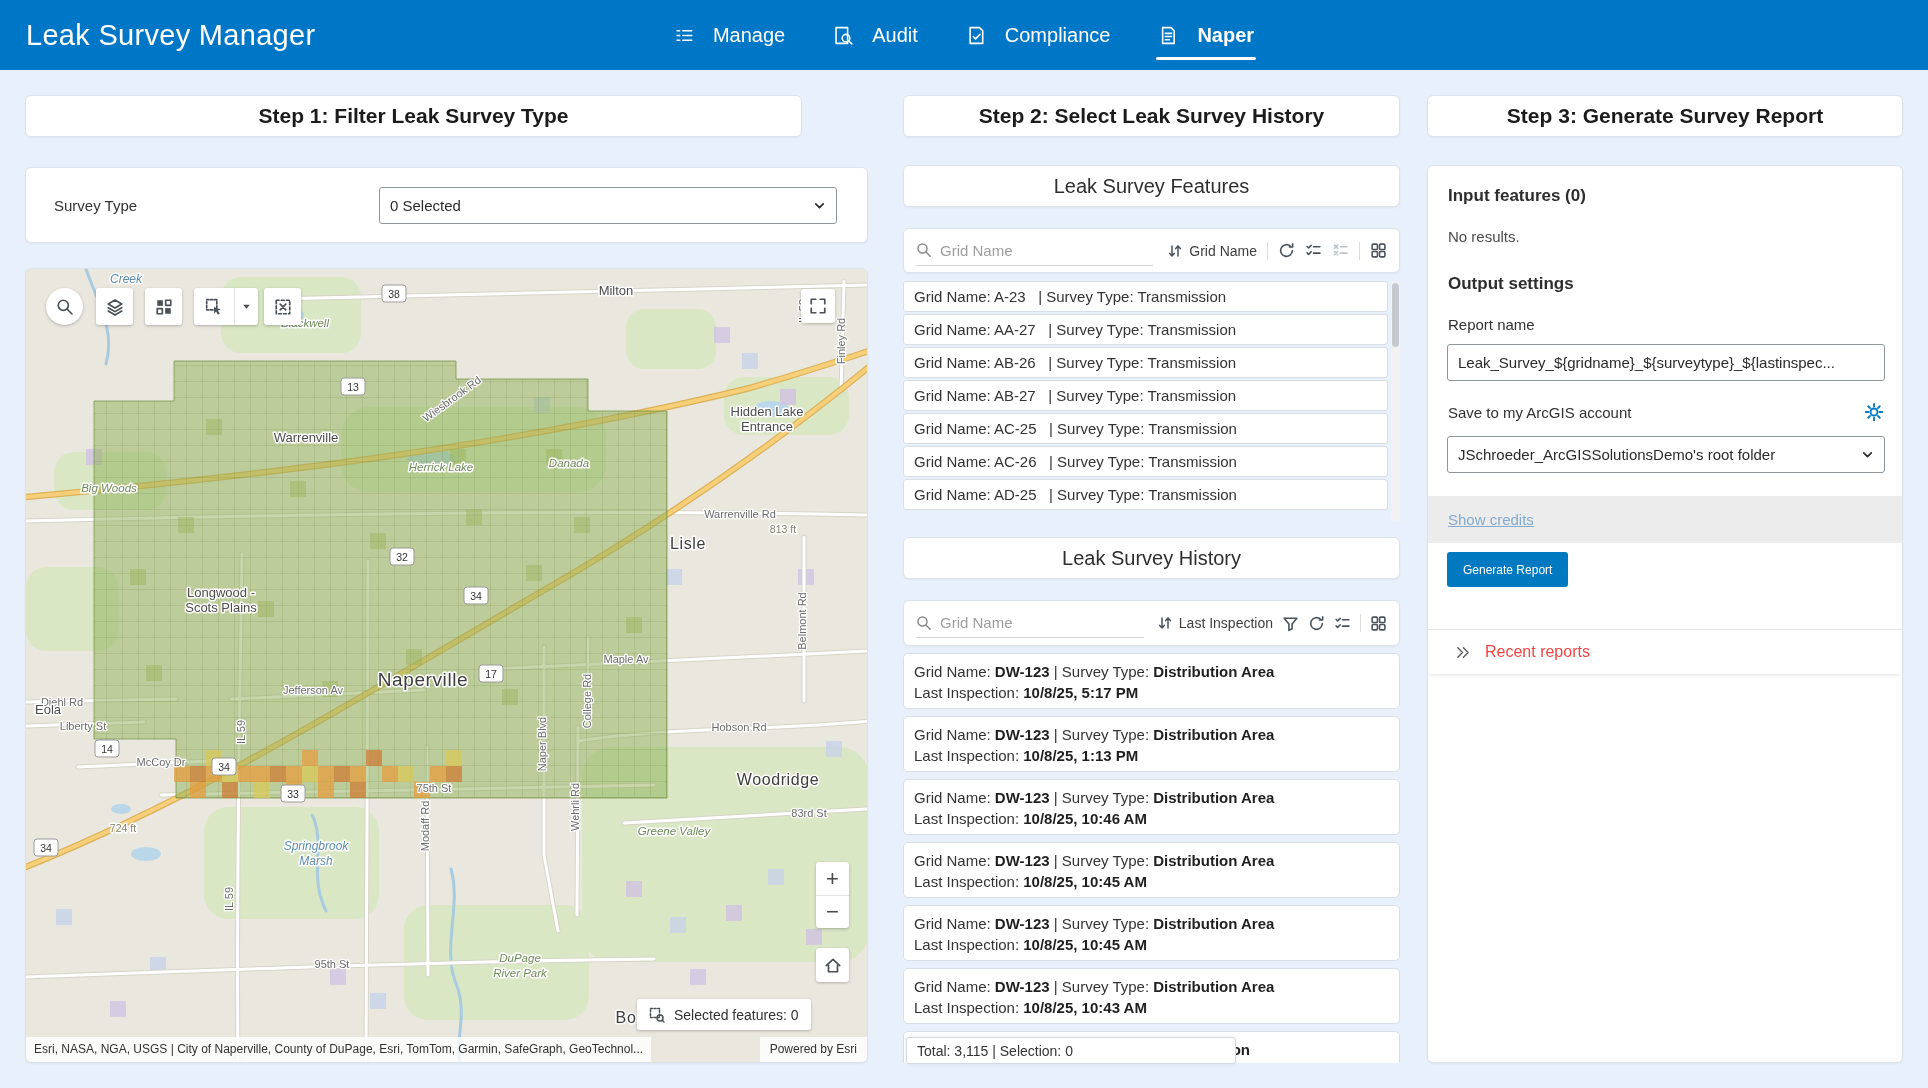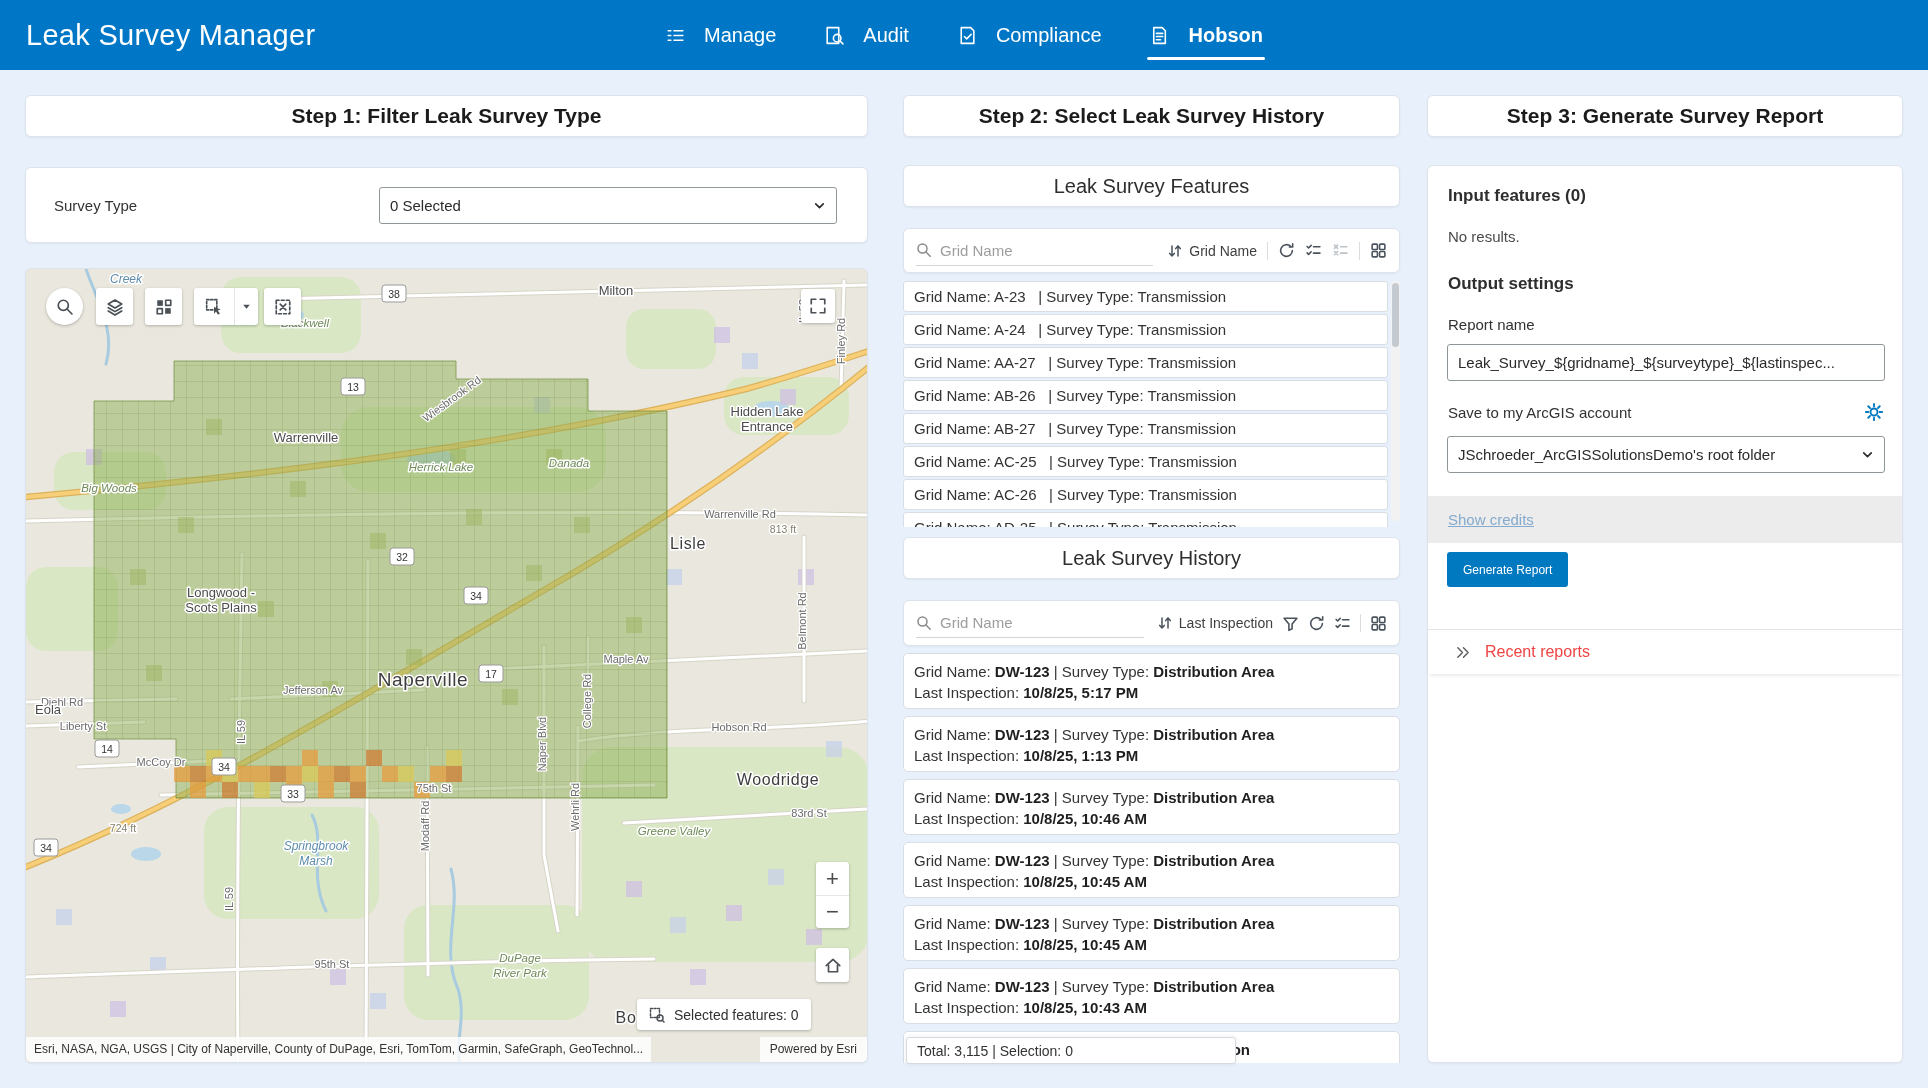--- a/index.html
+++ b/index.html
@@ -116,26 +116,26 @@
             <path d="M4 2.5h9l3 3V17.5H4Z"></path>
             <path d="M7 11l2.2 2.2 4.3-4.4"></path>
           </svg>
         <span>Compliance</span>
       </div>
       <div class="nav-item active">
         <svg class="nicon" viewBox="0 0 20 20">
             <path d="M4.5 2.5h8l3 3v12h-11Z"></path>
             <path d="M7 8h6M7 11h6M7 14h4"></path>
           </svg>
-        <span>Hobson</span>
+        <span>Naper</span>
       </div>
     </nav>
   </header>
 
-  <section class="card step-title" style="left:25px;top:95px;width:843px;height:42px;">
+  <section class="card step-title" style="left:25px;top:95px;width:777px;height:42px;">
     <span>Step 1: Filter Leak Survey Type</span>
   </section>
   <section class="card step-title" style="left:903px;top:95px;width:497px;height:42px;">
     <span>Step 2: Select Leak Survey History</span>
   </section>
   <section class="card step-title" style="left:1427px;top:95px;width:476px;height:42px;">
     <span>Step 3: Generate Survey Report</span>
   </section>
 
   <section class="card" style="left:25px;top:167px;width:843px;height:76px;">
@@ -493,21 +493,20 @@
         <rect x="2" y="2" width="5" height="5" rx="1"></rect>
         <rect x="9" y="2" width="5" height="5" rx="1"></rect>
         <rect x="2" y="9" width="5" height="5" rx="1"></rect>
         <rect x="9" y="9" width="5" height="5" rx="1"></rect>
       </svg>
   </section>
 
   <div class="listbox" style="left:903px;top:281px;width:497px;height:246px;">
     <div id="features-rows">
         <div class="f-row">Grid Name: A-23   | Survey Type: Transmission</div>
-        <div class="f-row">Grid Name: A-24   | Survey Type: Transmission</div>
         <div class="f-row">Grid Name: AA-27   | Survey Type: Transmission</div>
         <div class="f-row">Grid Name: AB-26   | Survey Type: Transmission</div>
         <div class="f-row">Grid Name: AB-27   | Survey Type: Transmission</div>
         <div class="f-row">Grid Name: AC-25   | Survey Type: Transmission</div>
         <div class="f-row">Grid Name: AC-26   | Survey Type: Transmission</div>
         <div class="f-row">Grid Name: AD-25   | Survey Type: Transmission</div>
       </div>
     <div class="scrolltrack">
         <div class="scrollthumb"></div>
       </div>

